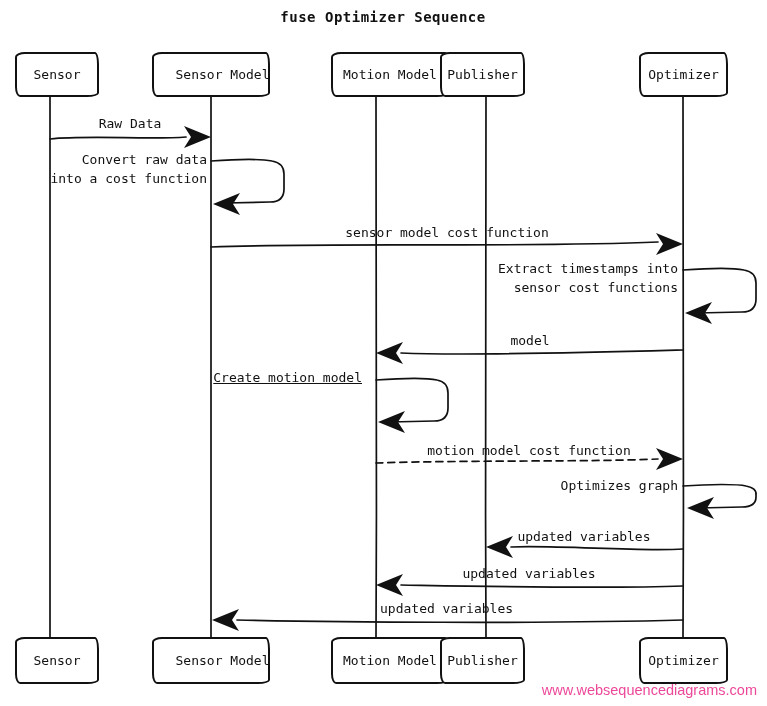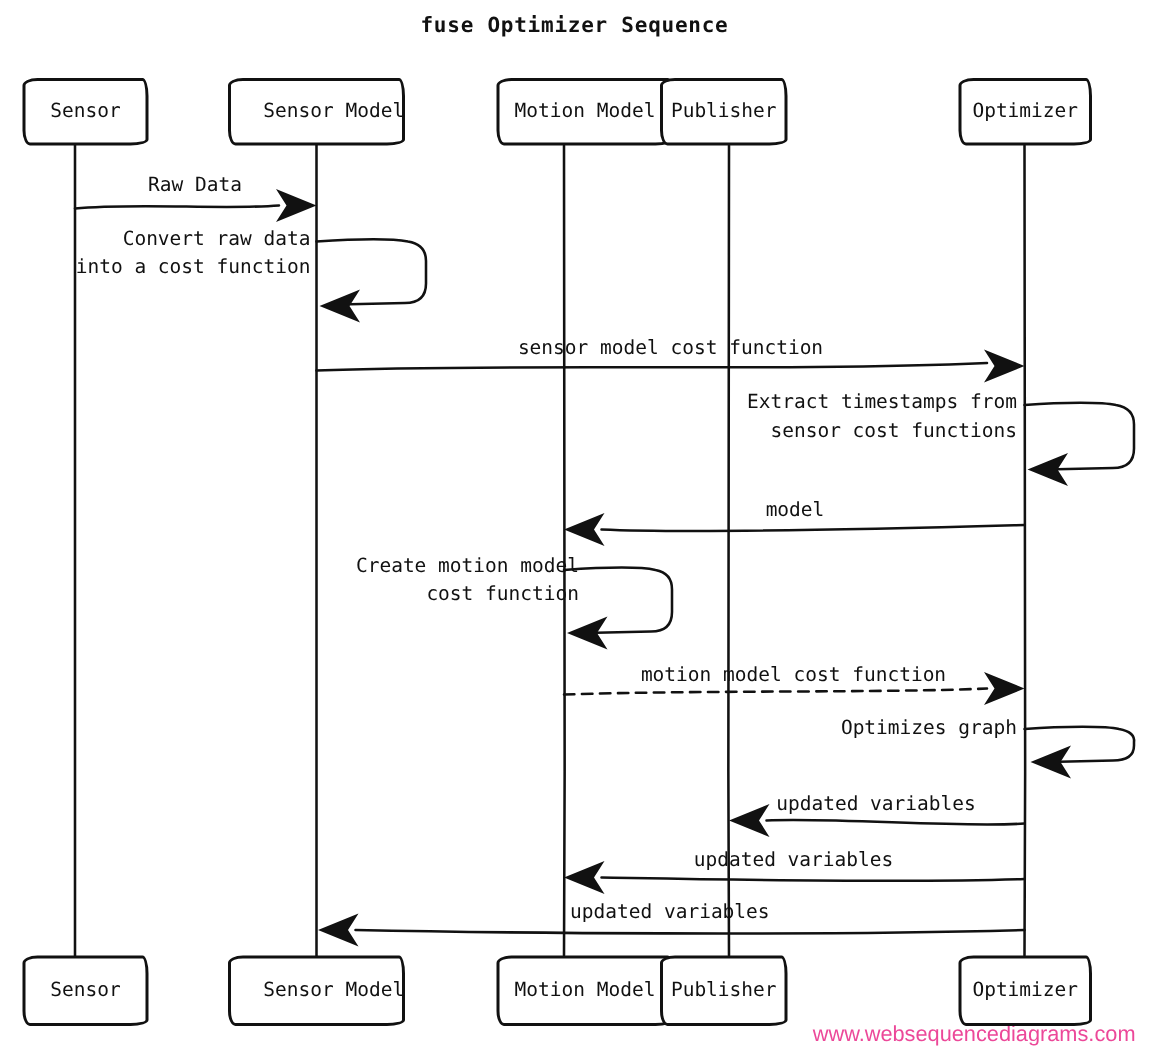--- a/index.html
+++ b/index.html
@@ -123,29 +123,28 @@
   <div class="msg center" style="left:60px;top:114px;width:140px;">Raw Data</div>
 
   <div class="msg right" style="left:30px;top:150px;width:177px;">
     <div>Convert raw data</div>
     <div>into a cost function</div>
   </div>
 
   <div class="msg center" style="left:297px;top:223px;width:300px;">sensor model cost function</div>
 
   <div class="msg right" style="left:430px;top:259px;width:248px;">
-    <div>Extract timestamps from</div>
+    <div>Extract timestamps into</div>
     <div>sensor cost functions</div>
   </div>
 
   <div class="msg center" style="left:450px;top:331px;width:160px;">model</div>
 
-  <div class="msg right" style="left:186px;top:368px;width:200px;">
+  <div class="msg right" style="left:162px;top:368px;width:200px;text-decoration:underline;">
     <div>Create motion model</div>
-    <div>cost function</div>
   </div>
 
   <div class="msg center" style="left:379px;top:441px;width:300px;">motion model cost function</div>
 
   <div class="msg right" style="left:478px;top:476px;width:200px;">Optimizes graph</div>
 
   <div class="msg center" style="left:484px;top:527px;width:200px;">updated variables</div>
 
   <div class="msg center" style="left:429px;top:564px;width:200px;">updated variables</div>
 

